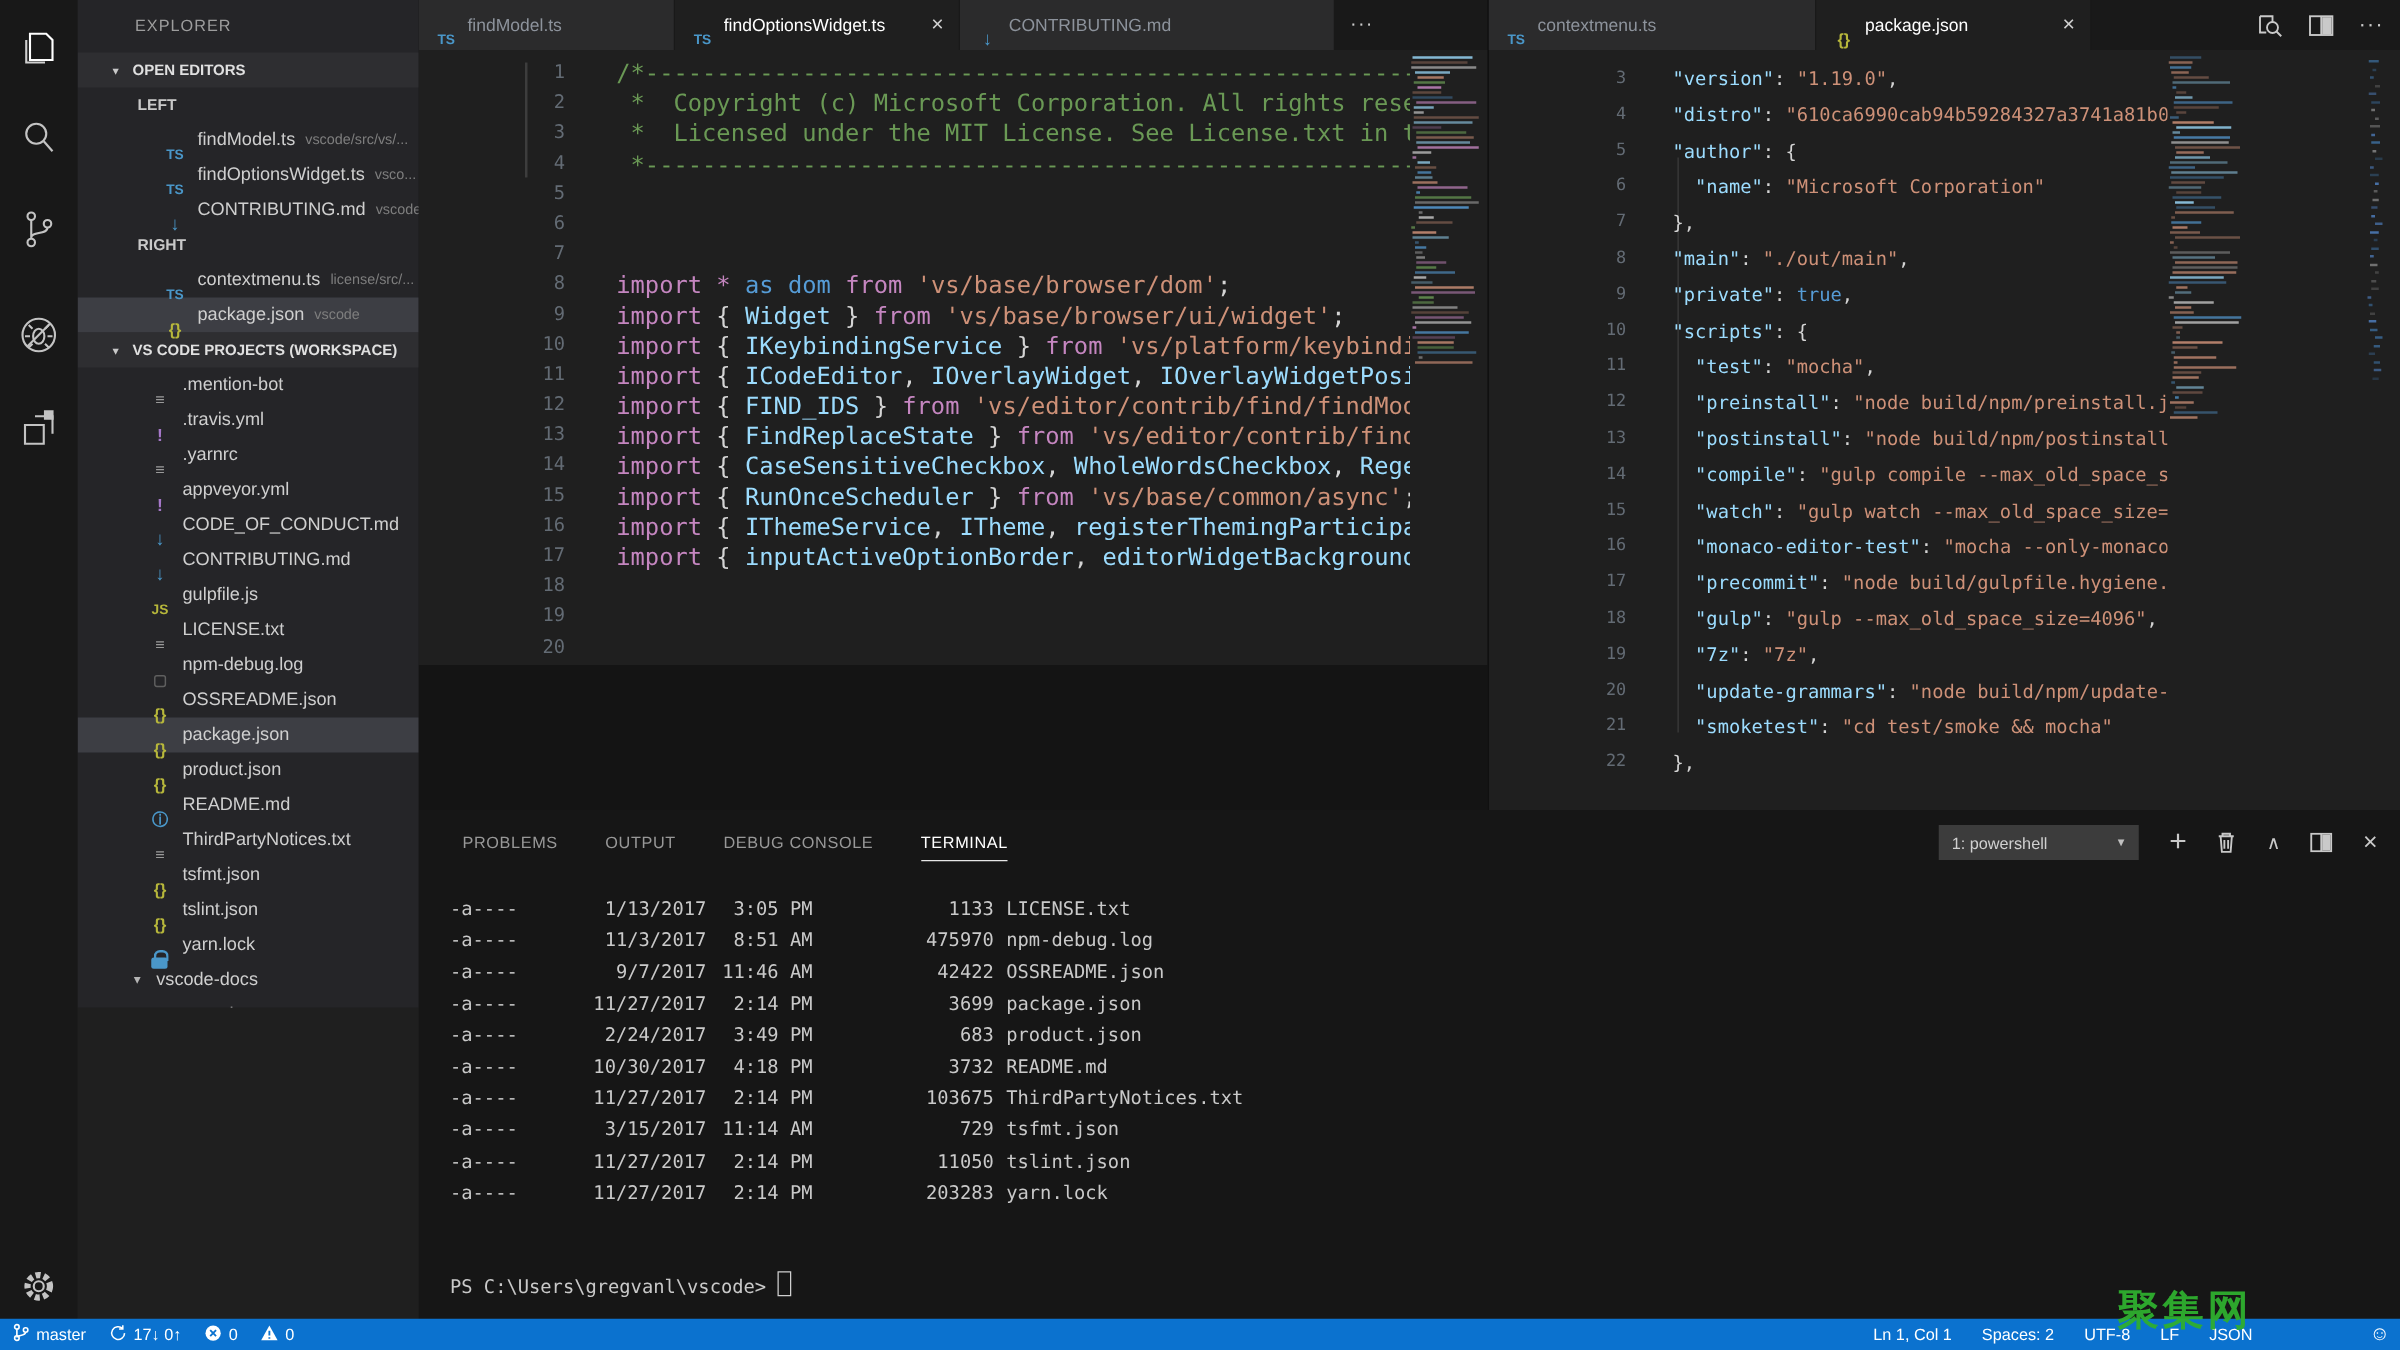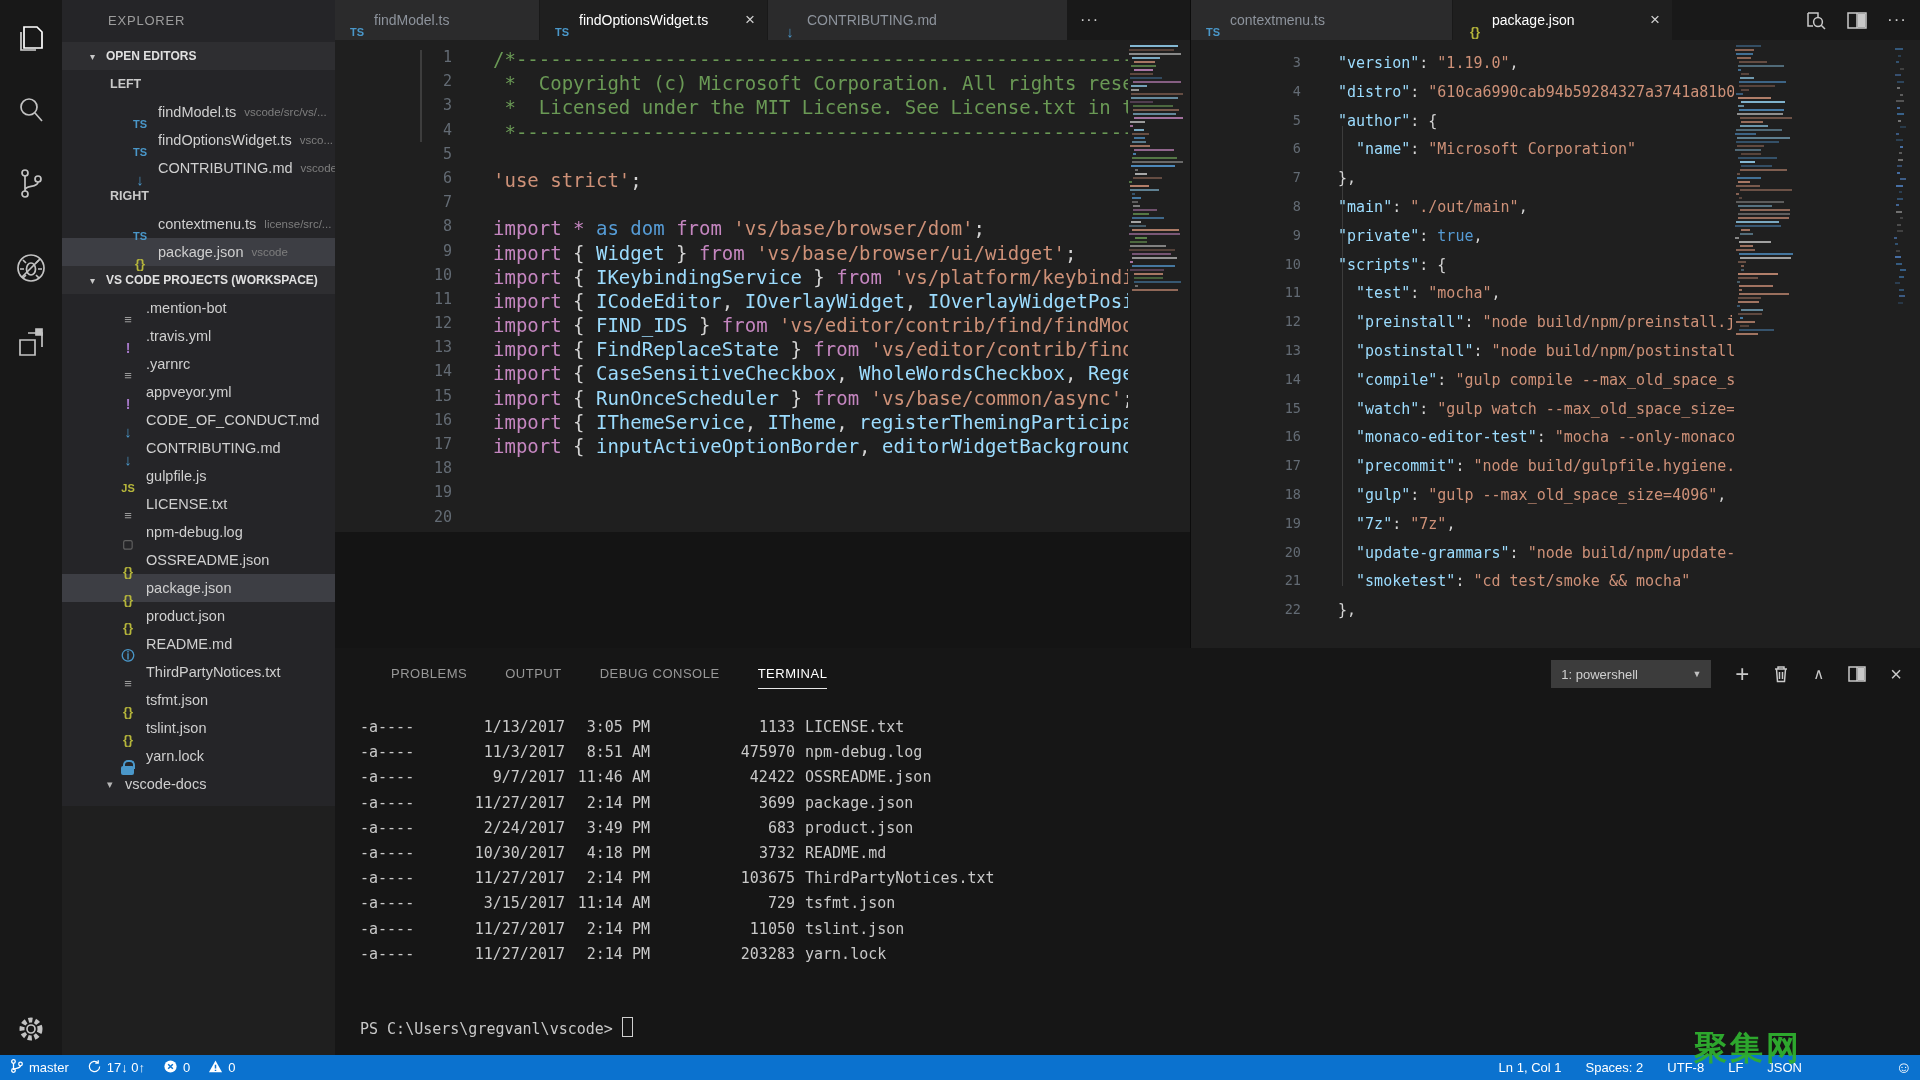--- a/index.html
+++ b/index.html
@@ -78,21 +78,21 @@
   #mm1{left:793px;top:5px;width:60px;height:252px;}
   #mm2{left:543px;top:5px;width:62px;height:296px;}
   #ruler2{left:702px;top:8px;width:16px;height:262px;}
   .guide{position:absolute;background:#4f4f4f;opacity:.65;width:2px;}
   #guide1{left:85px;top:10px;height:92px;}
   #guide2{left:151px;top:86px;height:460px;width:1px;background:#3c3c3c;opacity:1;}
   .below-ed1{position:absolute;left:335px;top:532px;width:855px;height:116px;background:#141414;}
   
   .panel{position:absolute;left:335px;top:648px;width:1585px;height:407px;background:#161616;}
   .panel-header{position:relative;height:52px;display:flex;align-items:center;}
-  .ptabs{display:flex;gap:38px;padding-left:56px;}
+  .ptabs{display:flex;gap:38px;padding-left:35px;}
   .ptab{font-size:13px;letter-spacing:.5px;color:#989898;padding:6px 0 7px;cursor:pointer;}
   .ptab.active{color:#ffffff;border-bottom:1.5px solid #e7e7e7;}
   .pctrl{margin-left:auto;display:flex;align-items:center;gap:24px;padding-right:18px;}
   .psel{background:#3c3c3c;color:#d0d0d0;font-size:13px;height:28px;display:flex;align-items:center;padding:0 10px;gap:14px;cursor:pointer;min-width:140px;justify-content:space-between;}
   .psel .caret{font-size:9px;color:#c0c0c0;}
   .picon{color:#c9c9c9;cursor:pointer;display:flex;align-items:center;}
   .picon svg{stroke:#c9c9c9;fill:none;stroke-width:1.5;}
   .plus{font-size:24px;line-height:20px;}
   .chev{font-size:15px;}
   .pclose{font-size:20px;}
@@ -344,21 +344,20 @@
         <div class="line">
           <span class="ln">4</span>
           <span class="code"><span class="tok-c"> *----------------------------------------------------------------------*/</span></span>
         </div>
         <div class="line">
           <span class="ln">5</span>
           <span class="code"></span>
         </div>
         <div class="line">
           <span class="ln">6</span>
-          <span class="code"><span class="tok-s">'use strict'</span><span class="tok-p">;</span></span>
         </div>
         <div class="line">
           <span class="ln">7</span>
           <span class="code"></span>
         </div>
         <div class="line">
           <span class="ln">8</span>
           <span class="code"><span class="tok-k">import</span><span class="tok-p"> </span><span class="tok-k">*</span><span class="tok-p"> </span><span class="tok-b">as</span><span class="tok-p"> </span><span class="tok-b">dom</span><span class="tok-p"> </span><span class="tok-k">from</span><span class="tok-p"> </span><span class="tok-s">'vs/base/browser/dom'</span><span class="tok-p">;</span></span>
         </div>
         <div class="line">

